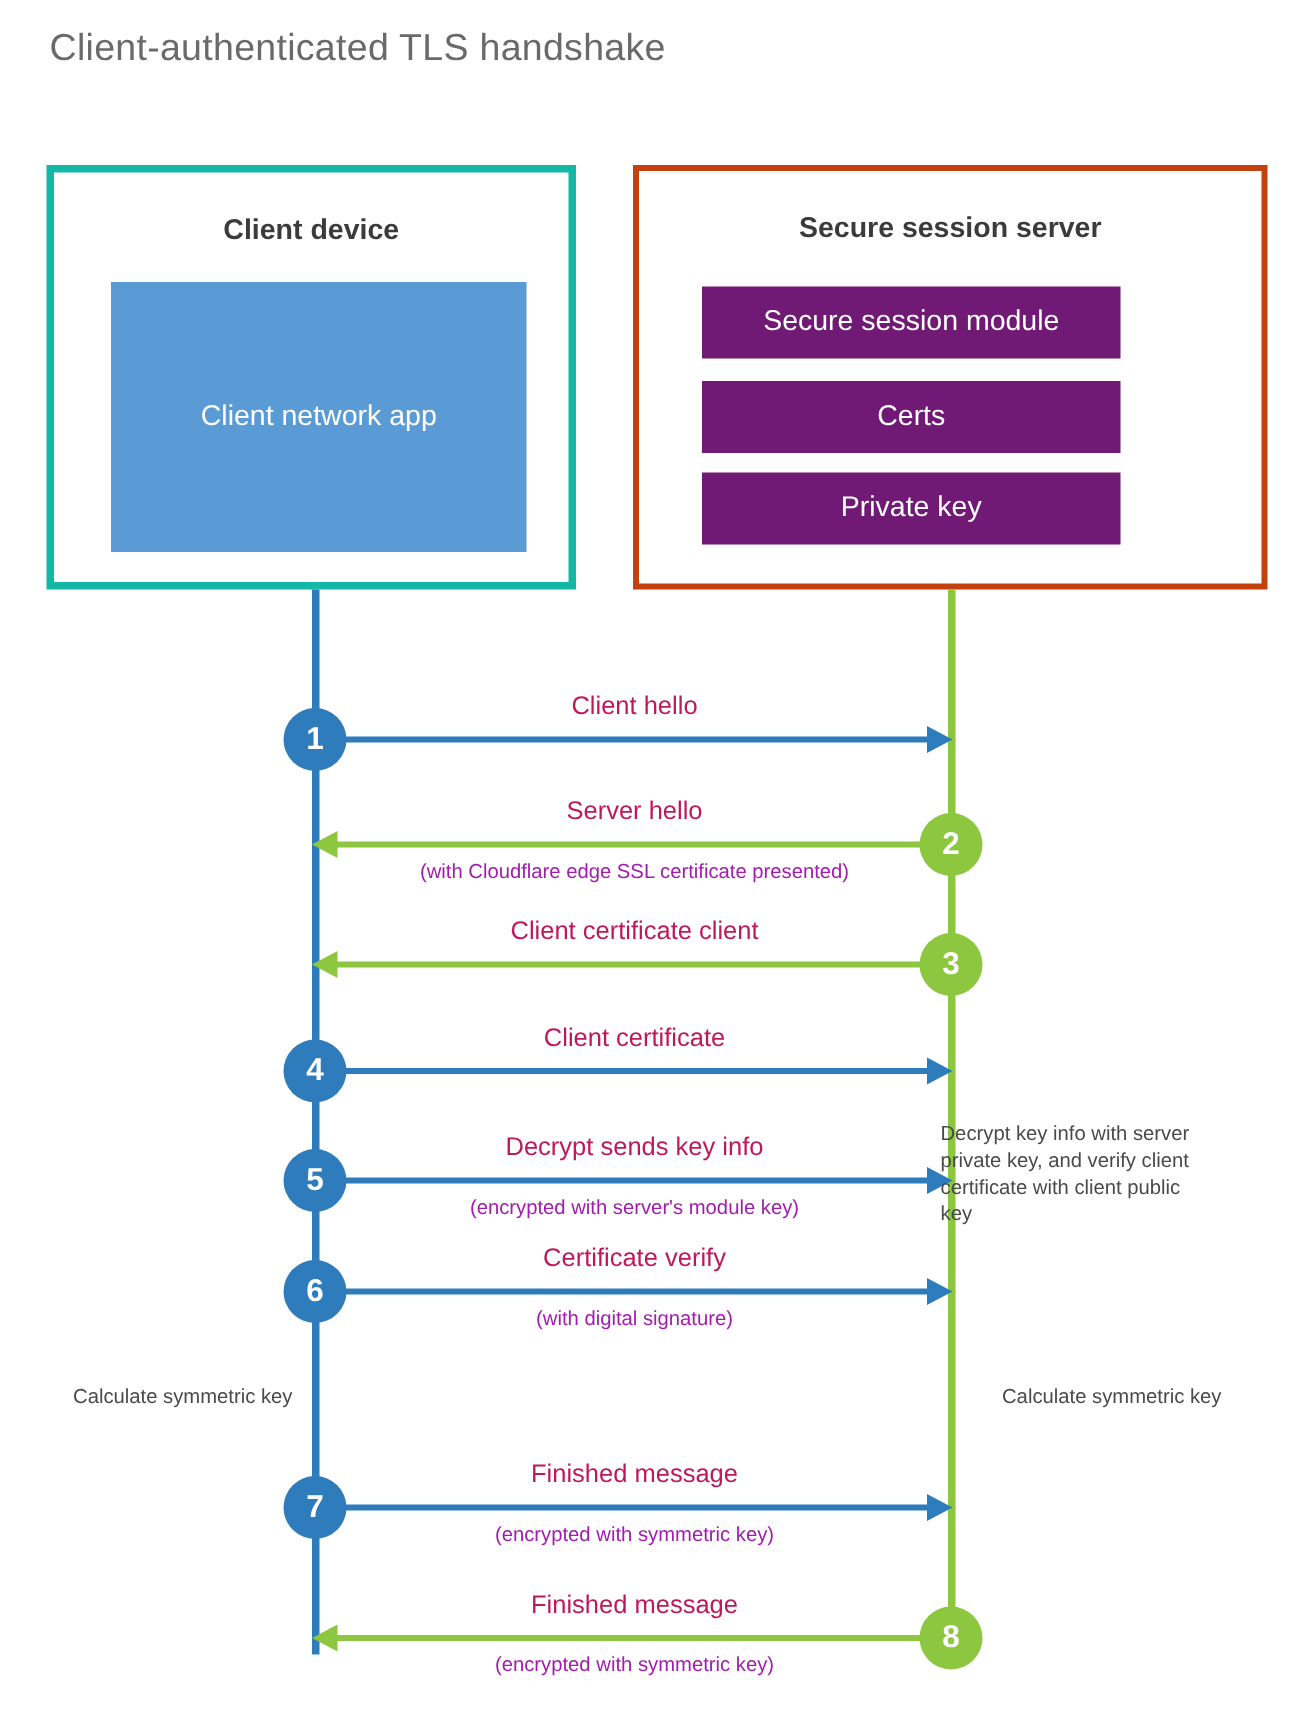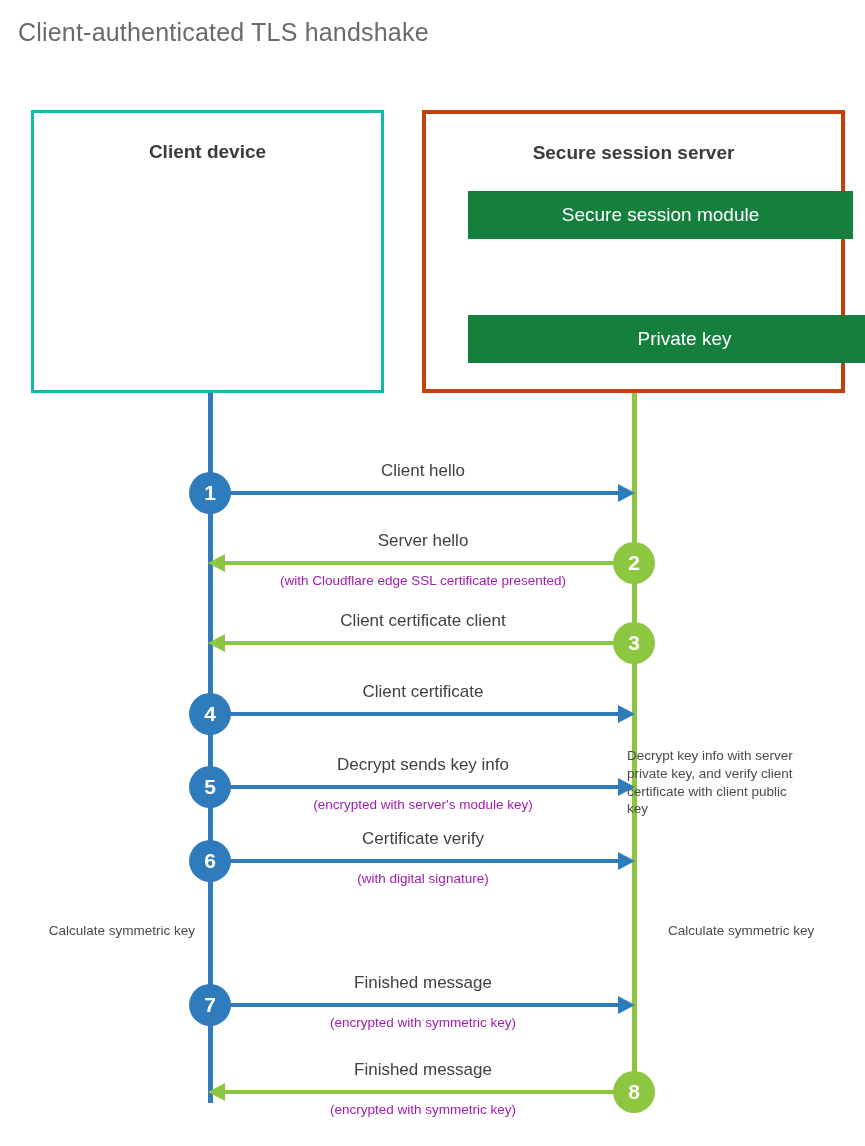--- a/index.html
+++ b/index.html
@@ -12,41 +12,41 @@
     height: 1146px;
     position: relative;
     font-family: "Liberation Sans", sans-serif;
     color: #4a4a4a;
     overflow: hidden;
   }
 
   
   #page-title {
     position: absolute;
-    left: 18px;
+    left: 33px;
     top: 18px;
     font-size: 25px;
     font-weight: 400;
     color: #6a6a6a;
     letter-spacing: 0.2px;
     white-space: nowrap;
   }
 
   
   .party-box {
     position: absolute;
     background: #ffffff;
     box-sizing: border-box;
   }
   #client-box {
     left: 31px;
     top: 110px;
     width: 353px;
     height: 283px;
-    border: 3px solid #14b8a6;
+    border: 5px solid #14b8a6;
   }
   #server-box {
     left: 422px;
     top: 110px;
     width: 423px;
     height: 283px;
     border: 4px solid #c2410c;
   }
   .party-title {
     position: absolute;
@@ -71,33 +71,33 @@
     display: flex;
     align-items: center;
     justify-content: center;
     text-align: center;
     line-height: 1.35;
   }
 
   .server-bar {
     position: absolute;
     left: 42px;
-    width: 385px;
+    width: 279px;
     height: 48px;
-    background: #15803d;
+    background: #701a75;
     color: #ffffff;
     font-size: 19px;
     display: flex;
     align-items: center;
     justify-content: center;
     text-align: center;
   }
   #server-bar-0 { top: 77px; }
   #server-bar-1 { top: 140px; }
-  #server-bar-2 { top: 201px; padding-left: 24px; }
+  #server-bar-2 { top: 201px; }
 
   
   .lifeline {
     position: absolute;
     width: 5px;
   }
   #client-lifeline {
     left: 208px;
     top: 393px;
     height: 710px;
@@ -164,21 +164,21 @@
   .step-circle.left  { left: 189px; background: #2e7cbb; }
   .step-circle.right { left: 613px; background: #8dc63f; }
 
   
   .msg-label {
     position: absolute;
     left: 211px;
     width: 424px;
     text-align: center;
     font-size: 17px;
-    color: #404040;
+    color: #be185d;
     top: -32px;
     white-space: nowrap;
   }
   .msg-sub {
     position: absolute;
     left: 211px;
     width: 424px;
     text-align: center;
     font-size: 13.5px;
     color: #a21caf;
@@ -212,25 +212,27 @@
     text-align: left;
   }
 </style>
 </head>
 <body>
 
 <div id="page-title">Client-authenticated TLS handshake</div>
 
 <div id="client-box" class="party-box">
   <div class="party-title">Client device</div>
+  <div id="client-app">Client network app</div>
 </div>
 
 <div id="server-box" class="party-box">
   <div class="party-title">Secure session server</div>
   <div id="server-bar-0" class="server-bar">Secure session module</div>
+  <div id="server-bar-1" class="server-bar">Certs</div>
   <div id="server-bar-2" class="server-bar">Private key</div>
 </div>
 
 <div id="client-lifeline" class="lifeline"></div>
 <div id="server-lifeline" class="lifeline"></div>
 
 <div class="seq-row" id="row-1" style="top:493px">
   <div class="msg-label">Client hello</div>
   <div class="arrow-shaft c2s blue"></div>
   <div class="arrow-head right"></div>

